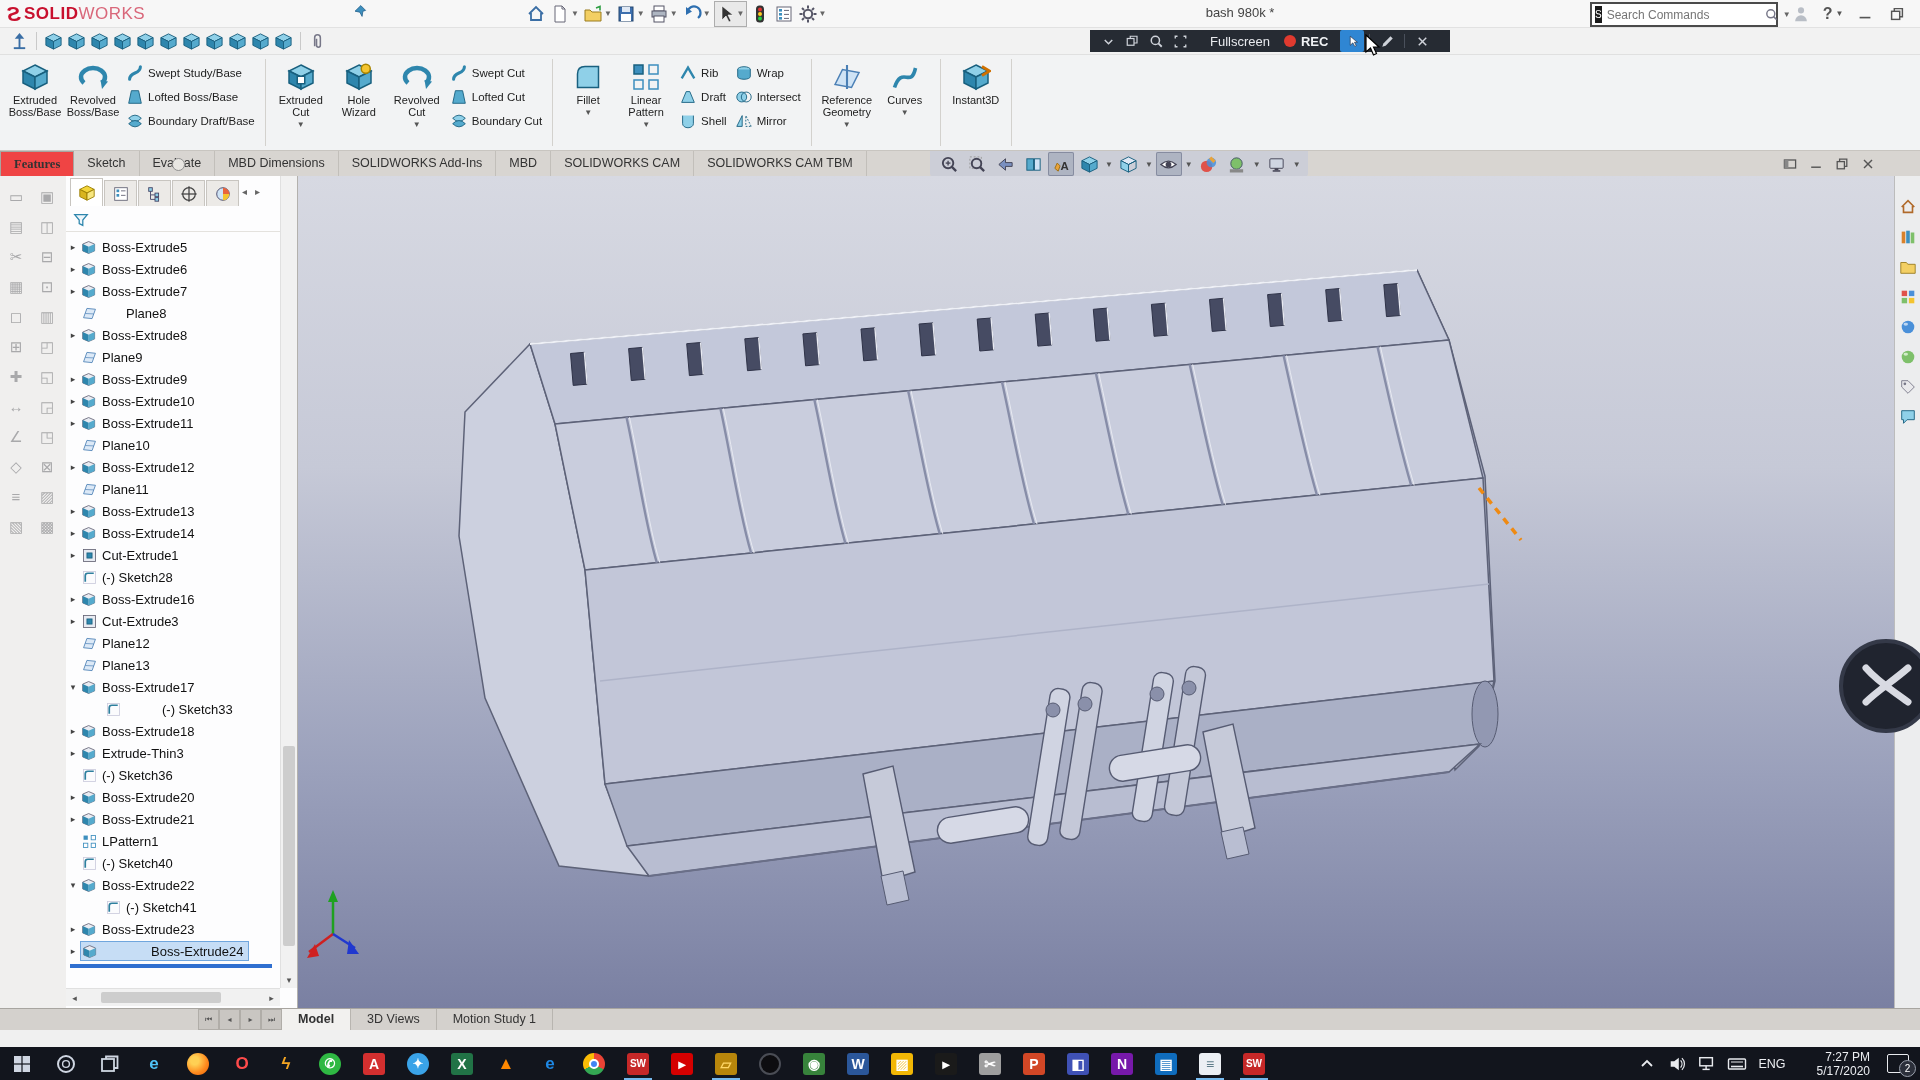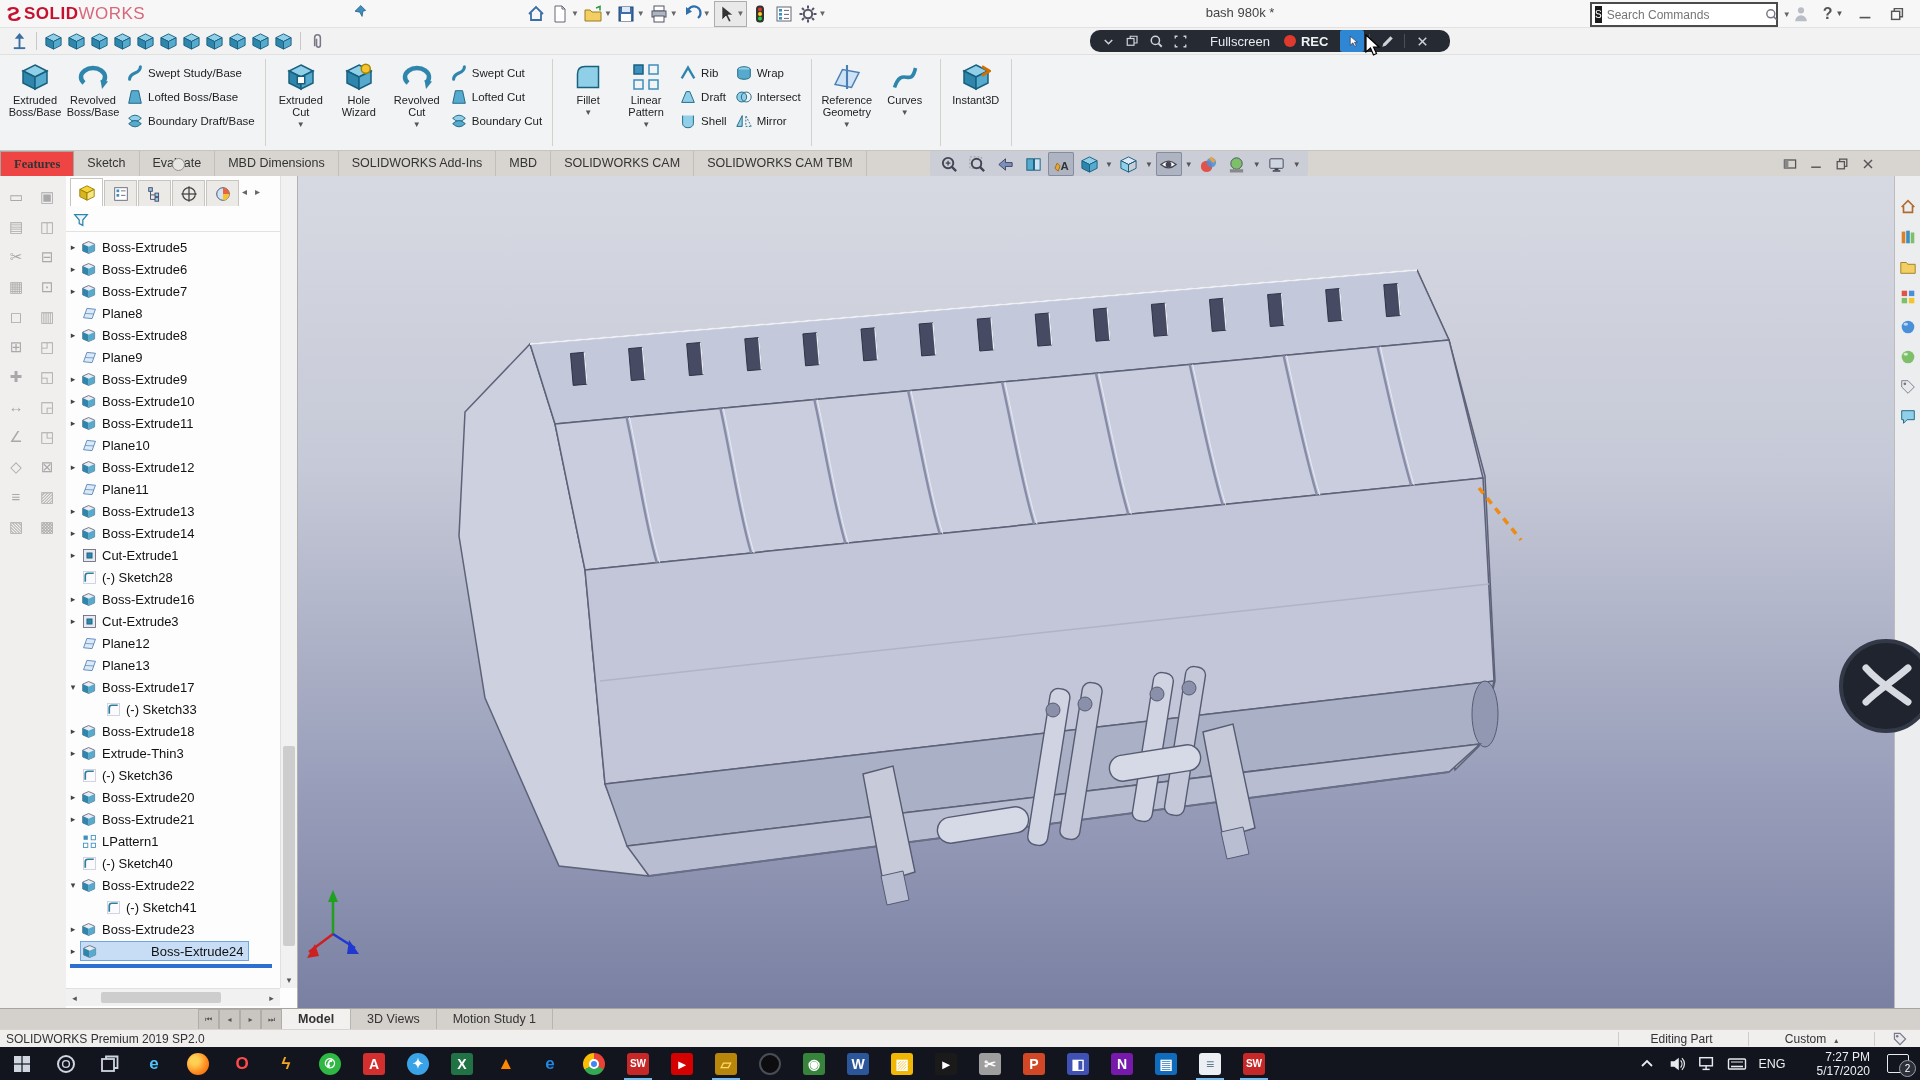--- a/index.html
+++ b/index.html
@@ -24,21 +24,21 @@
   #searchbox{left:1590px;top:2px;width:184px;height:21px;border:2px solid #4b4b4b;background:#fff;display:flex;align-items:center;}
   #searchbox .sqico{width:17px;height:17px;background:#1a1a1a;color:#fff;font-size:10px;display:flex;align-items:center;justify-content:center;margin:0 3px;}
   #searchbox input{flex:1;border:none;outline:none;font-size:12px;color:#888;font-family:"Liberation Sans",sans-serif;background:transparent;}
   #searchbox .dd{font-size:8px;color:#666;margin:0 3px;}
   #tbright{left:1788px;top:0;height:27px;display:flex;align-items:center;gap:6px;}
   .winbtn{width:26px;height:24px;display:flex;align-items:center;justify-content:center;color:#555;}
   
   #row2{left:0;top:28px;width:1920px;height:26px;background:#f2f2f2;border-bottom:1px solid #e0e0e0;}
   #cubes{left:10px;top:1px;height:24px;display:flex;align-items:center;gap:4px;}
   #cubes .sep{width:1px;height:18px;background:#c9c9c9;margin:0 3px;}
-  #recbar{left:1090px;top:2px;width:360px;height:22px;background:#262b33;display:flex;align-items:center;color:#cfd3da;border-radius:10px;padding:0 6px;box-sizing:border-box;}
+  #recbar{left:1090px;top:2px;width:360px;height:22px;background:#262b33;display:flex;align-items:center;color:#cfd3da;border-radius:0;padding:0 6px;box-sizing:border-box;}
   #recbar .ric{width:24px;display:flex;justify-content:center;align-items:center;height:22px;}
   #recbar .rlabel{margin:0 14px 0 18px;font-size:13px;color:#e8eaee;}
   #recbar .recdot{width:12px;height:12px;border-radius:50%;background:#e03a2f;margin-right:5px;}
   #recbar .rectext{font-size:13px;font-weight:bold;color:#f0f2f5;margin-right:12px;}
   #recbar .hl{background:#2f86d3;border-radius:2px;}
   #recbar .vsep{width:1px;height:14px;background:#4a505b;margin:0 5px;}
   #mcursor{left:1364px;top:34px;z-index:999;}
   
   #ribbon{left:0;top:55px;width:1920px;height:95px;background:#f2f3f4;display:flex;align-items:stretch;}
   .rgroup{display:flex;align-items:flex-start;padding:3px 6px 0 6px;}
@@ -1029,21 +1029,21 @@
                 <polygon points="9,3 16,6 16,14 9,17 2,14 2,6" fill="#e8ebf2" stroke="#667"></polygon>
                 <polygon points="2,6 9,9 9,17 2,14" fill="#2e86ad"></polygon>
                 <polygon points="9,9 16,6 16,14 9,17" fill="#55aacd"></polygon>
               </svg>
             </span>
             <span class="tlabel">Boss-Extrude7</span>
           </span>
         </div>
         <div class="trow">
           <span class="arr"></span>
-          <span style="display: flex; align-items: center;">
+          <span style="display: flex; align-items: center; gap: 24px;">
             <span class="tico">
               <svg width="17" height="17" viewBox="0 0 20 20">
                 <polygon points="3,15 7,4 17,5 13,16" fill="#dce9f7" stroke="#4a7fb5"></polygon>
                 <line x1="5" y1="10" x2="15" y2="10.5" stroke="#4a7fb5" stroke-width="0.8"></line>
               </svg>
             </span>
             <span class="tlabel">Plane8</span>
           </span>
         </div>
         <div class="trow">
@@ -1254,21 +1254,21 @@
                 <polygon points="9,3 16,6 16,14 9,17 2,14 2,6" fill="#e8ebf2" stroke="#667"></polygon>
                 <polygon points="2,6 9,9 9,17 2,14" fill="#2e86ad"></polygon>
                 <polygon points="9,9 16,6 16,14 9,17" fill="#55aacd"></polygon>
               </svg>
             </span>
             <span class="tlabel">Boss-Extrude17</span>
           </span>
         </div>
         <div class="trow ind1">
           <span class="arr"></span>
-          <span style="display: flex; align-items: center;">
+          <span style="display: flex; align-items: center; gap: 36px;">
             <span class="tico">
               <svg width="17" height="17" viewBox="0 0 20 20">
                 <rect x="3" y="3" width="14" height="14" fill="#fbfbfd" stroke="#ccd"></rect>
                 <path d="M5,15 V8 Q5,5 8,5 H15" fill="none" stroke="#2e7f9e" stroke-width="2"></path>
               </svg>
             </span>
             <span class="tlabel">(-) Sketch33</span>
           </span>
         </div>
         <div class="trow">
@@ -1432,31 +1432,20 @@
         <div class="nbtn">▸</div>
         <div class="nbtn">⏭</div>
       </div>
     <div id="btabs" style="display:flex;">
         <div class="mtab active">Model</div>
         <div class="mtab">3D Views</div>
         <div class="mtab">Motion Study 1</div>
       </div>
   </div>
 
-  <div id="statusbar" class="abs">
-    <span id="sb-left" class="abs">SOLIDWORKS Premium 2019 SP2.0</span>
-    <span id="sb-mode" class="abs">Editing Part</span>
-    <span id="sb-config" class="abs"><span>Custom</span><span class="caret">▴</span></span>
-    <span id="sb-tag" class="abs">
-      <svg width="16" height="16" viewBox="0 0 20 20">
-          <path d="M3,3 h7 l7,7 -7,7 -7,-7 Z" fill="#e9e9ec" stroke="#777788" stroke-width="1.4"></path>
-          <circle cx="6.5" cy="6.5" r="1.6" fill="#777788"></circle>
-        </svg>
-    </span>
-  </div>
 
   <div id="taskbar" class="abs">
     <div class="tbtn">
       <svg width="20" height="20" viewBox="0 0 20 20">
           <rect x="2" y="2" width="7.4" height="7.4" fill="#cfd6e2"></rect>
           <rect x="10.6" y="2" width="7.4" height="7.4" fill="#cfd6e2"></rect>
           <rect x="2" y="10.6" width="7.4" height="7.4" fill="#cfd6e2"></rect>
           <rect x="10.6" y="10.6" width="7.4" height="7.4" fill="#cfd6e2"></rect>
         </svg>
     </div>

